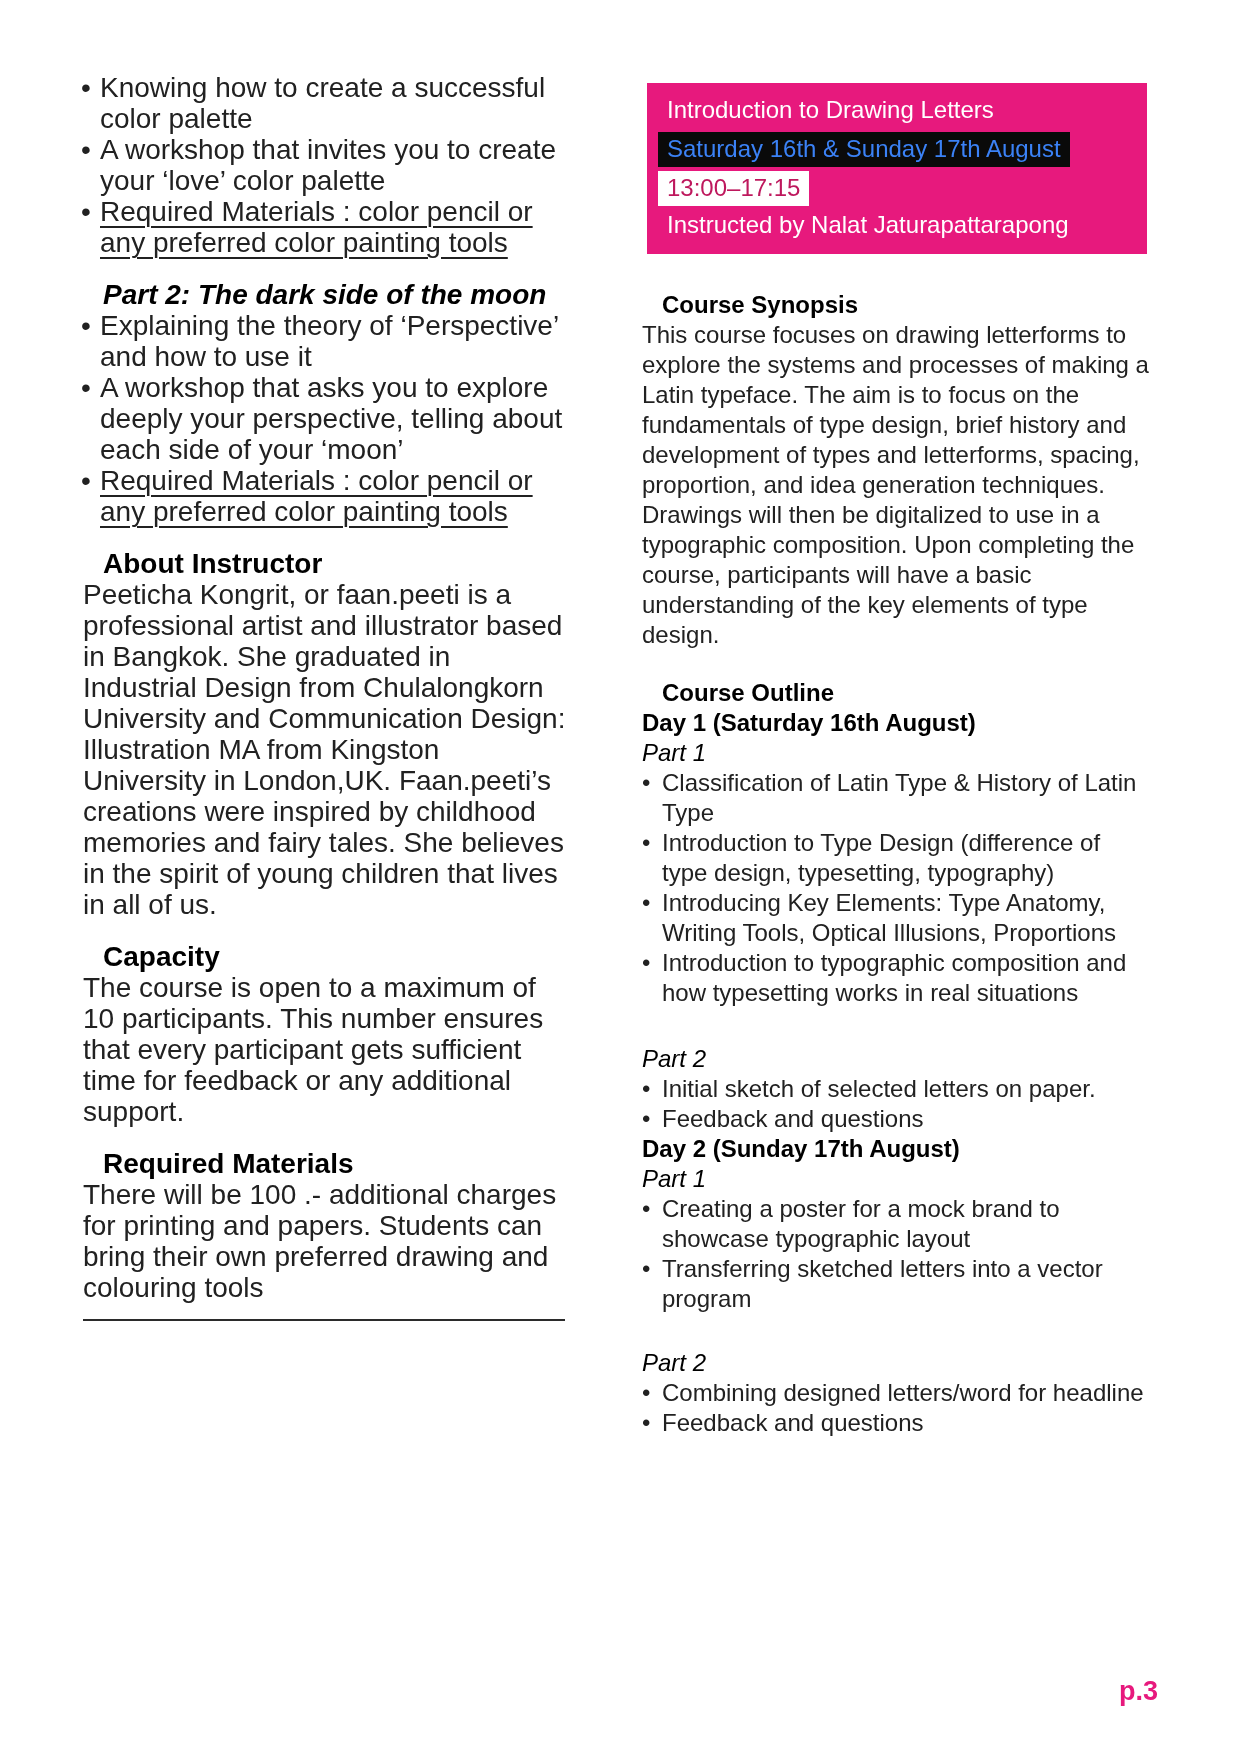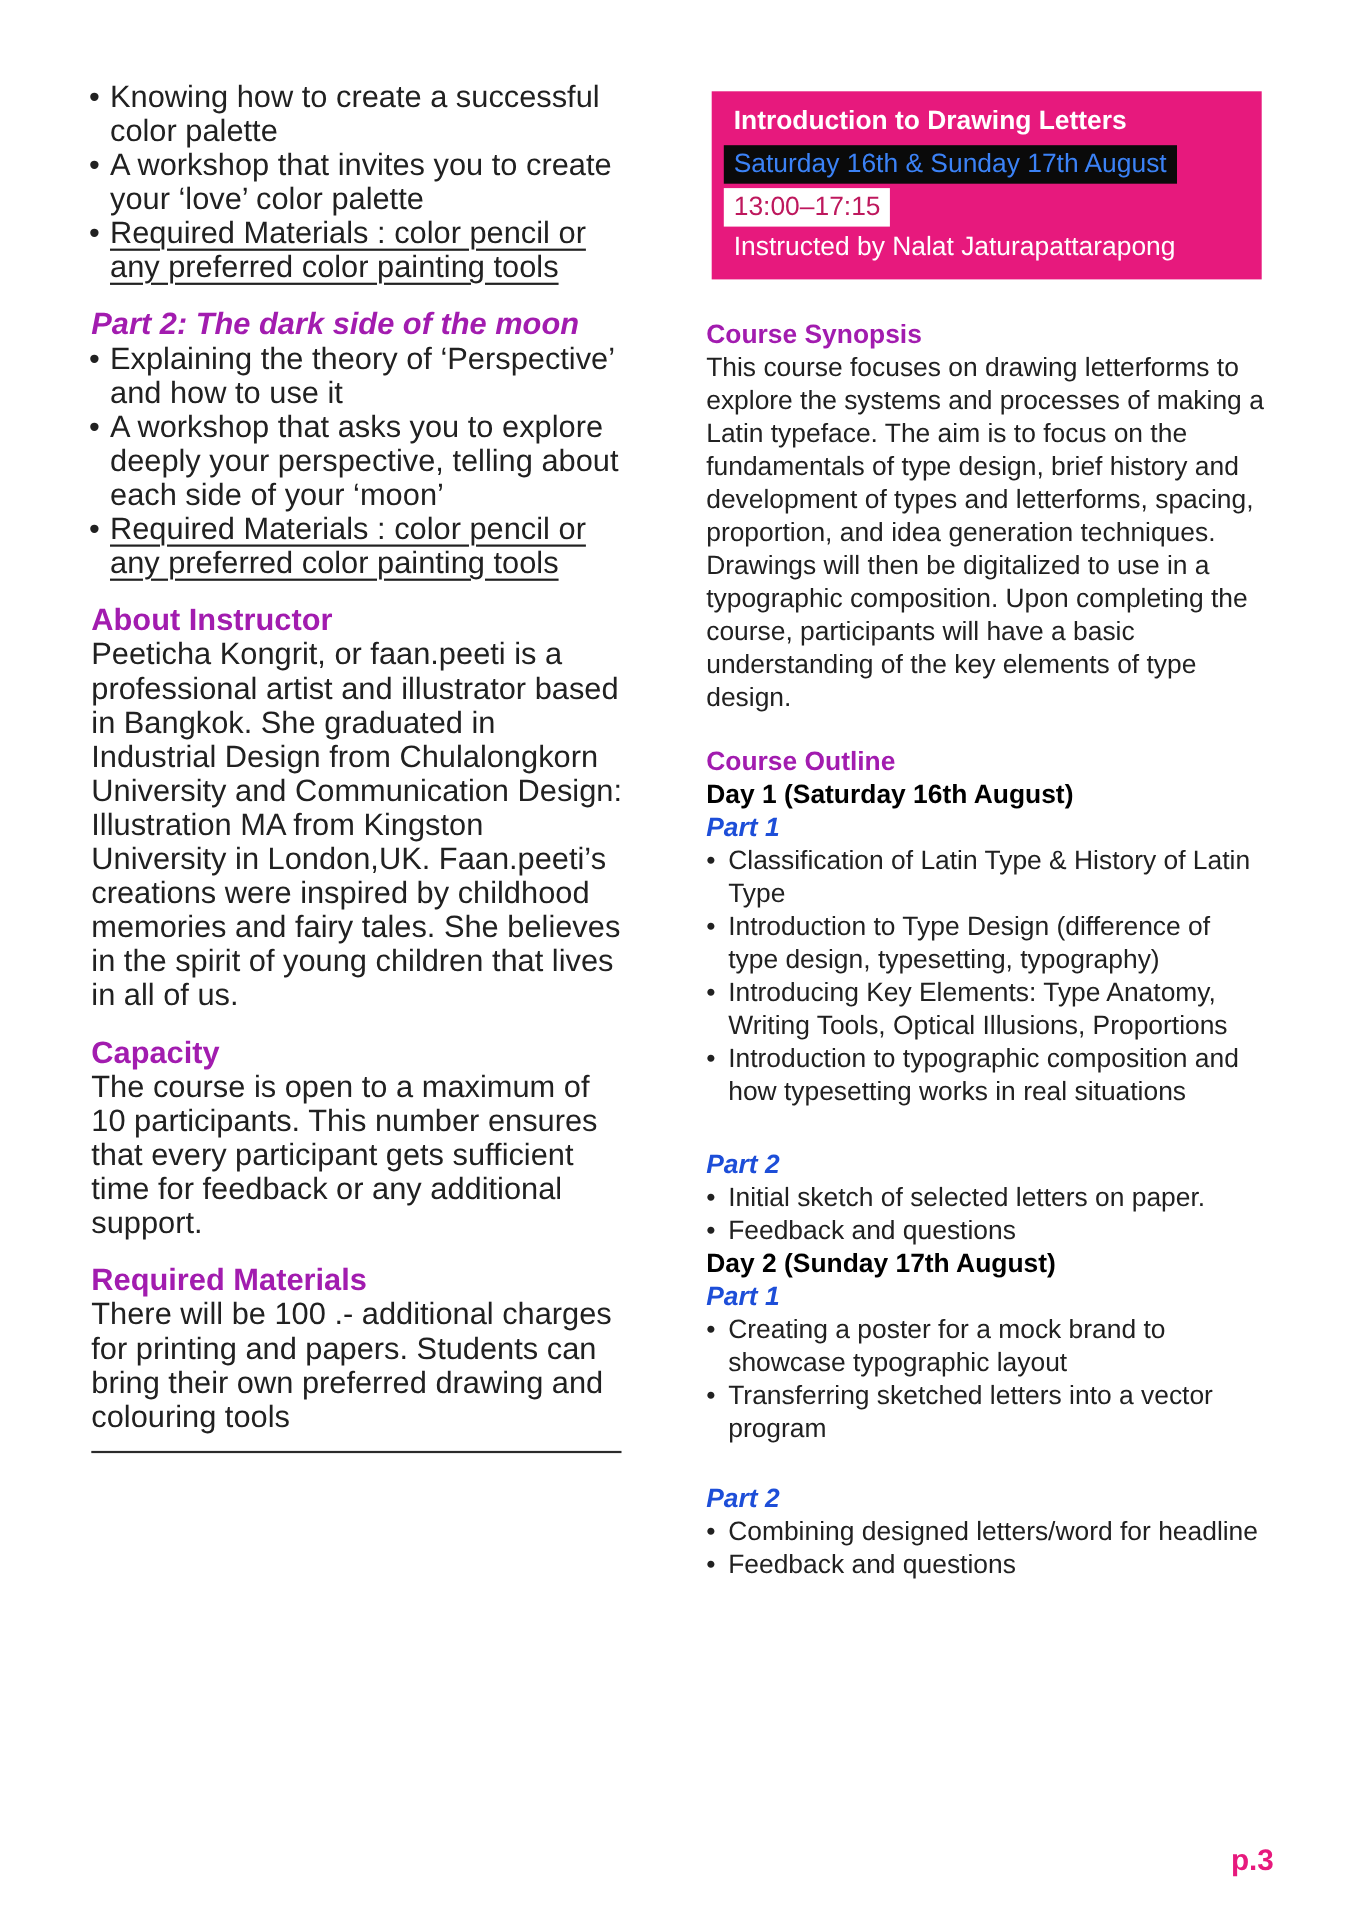--- a/index.html
+++ b/index.html
@@ -10,23 +10,23 @@
     background: #ffffff;
     font-family: "Liberation Sans", "DejaVu Sans", sans-serif;
     color: var(--text-color, #212121);
     overflow: hidden;
   }
   .col { position: absolute; }
   .col-left  { left: 83px;  top: 72px;  width: 487px; font-size: 28px; line-height: 31px; }
   .col-right { left: 642px; top: 83px;  width: 507px; font-size: 24px; line-height: 30px; }
 
   p { margin: 0; }
-  .heading { font-weight: 700; color: #a21caf; }
+  .heading { font-weight: 700; color: #000000; margin-left: 20px; }
   .subheading { font-weight: 700; color: #000; }
-  .partheading { font-weight: 700; font-style: italic; color: #1d4ed8; }
+  .partheading { font-weight: 400; font-style: italic; color: #000000; }
   .italic { font-style: italic; }
 
   ul.blist { list-style: none; margin: 0; padding: 0; }
   .blist li { position: relative; padding-left: 17px; }
   .col-right .blist li { padding-left: 20px; }
   .blist li::before { content: "\2022"; position: absolute; left: -2px; top: 0; }
   .col-right .blist li::before { left: 0; }
   .underlined-text { text-decoration: underline; text-decoration-thickness: 1.5px; text-underline-offset: 5px; }
 
   .mt-sec  { margin-top: 21px; }
@@ -38,21 +38,21 @@
 
   .divider { margin-top: 16px; width: 482px; border-top: 2px solid #2b2b2b; height: 0; }
 
   .course-box {
     background: var(--accent, #E7197D);
     color: #ffffff;
     margin-left: 5px;
     width: 460px;
     padding: 12px 20px 14px 20px;
   }
-  .course-title { font-weight: 700; margin-bottom: 7px; }
+  .course-title { font-weight: 400; margin-bottom: 7px; }
   .course-line { margin-bottom: 4px; }
   .hl-black {
     display: inline-block;
     background: var(--band-black, #0a0a0a);
     color: #3b82f6;
     padding: 2px 9px 3px 9px;
     margin-left: -9px;
   }
   .hl-white {
     display: inline-block;

